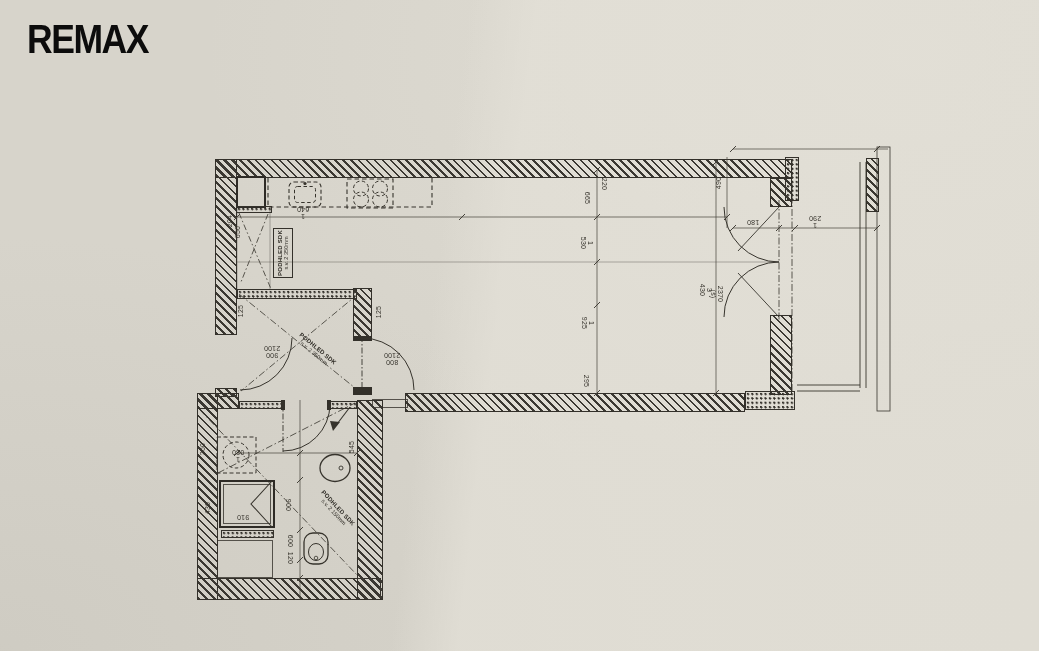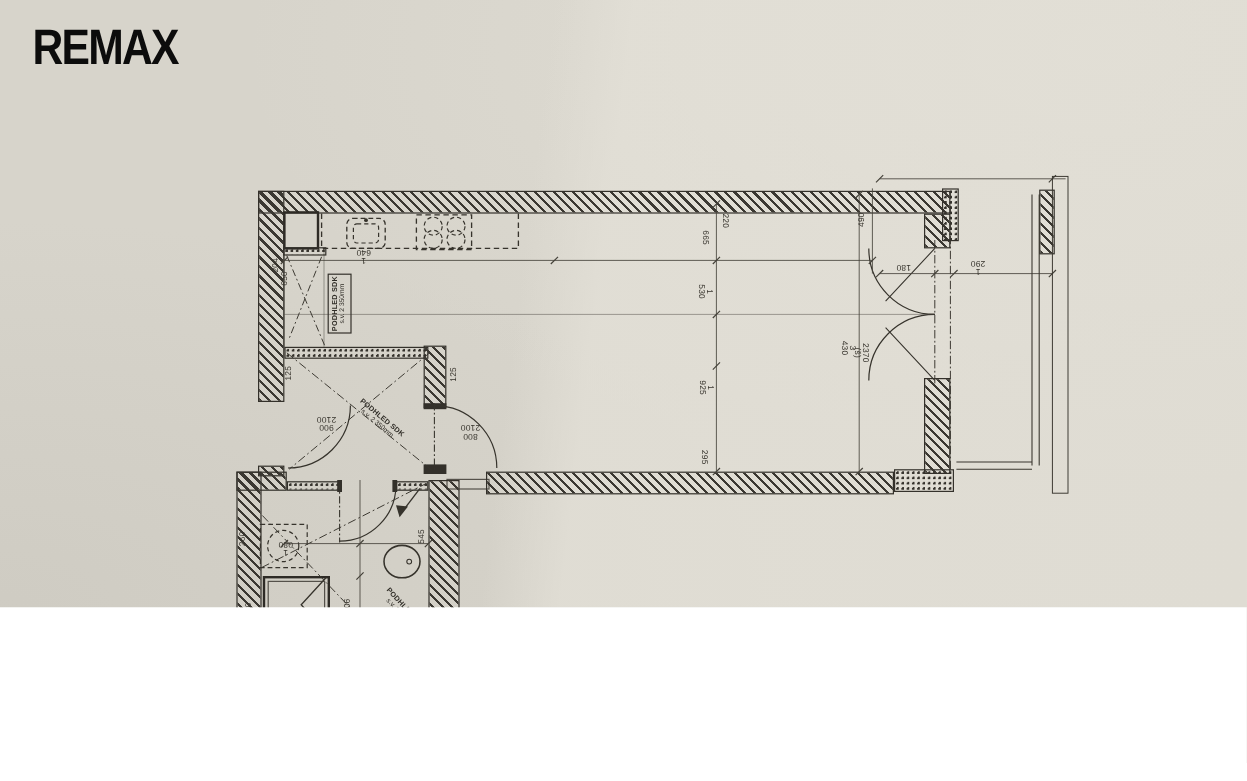--- a/index.html
+++ b/index.html
@@ -1,18 +1,18 @@
 <!DOCTYPE html>
 <html><head>
 <meta charset="utf-8">
 <style>
   html,body{margin:0;padding:0;}
   body{font-family:"Liberation Sans", sans-serif;}
   .stage{
-    position:relative; width:1039px; height:506px; overflow:hidden;
+    position:relative; width:1039px; height:651px; overflow:hidden;
     background:
       radial-gradient(ellipse at 88% 8%, rgba(226,223,214,.9) 0%, rgba(226,223,214,0) 55%),
       radial-gradient(ellipse at 0% 100%, rgba(200,197,188,.55) 0%, rgba(200,197,188,0) 45%),
       #d7d4cb;
   }
   .bg-seam{
     position:absolute; inset:0;
     background:linear-gradient(97deg, rgba(224,221,212,0) 42%, rgba(227,224,215,.75) 48%, rgba(225,222,213,.8) 100%);
     pointer-events:none;
   }

